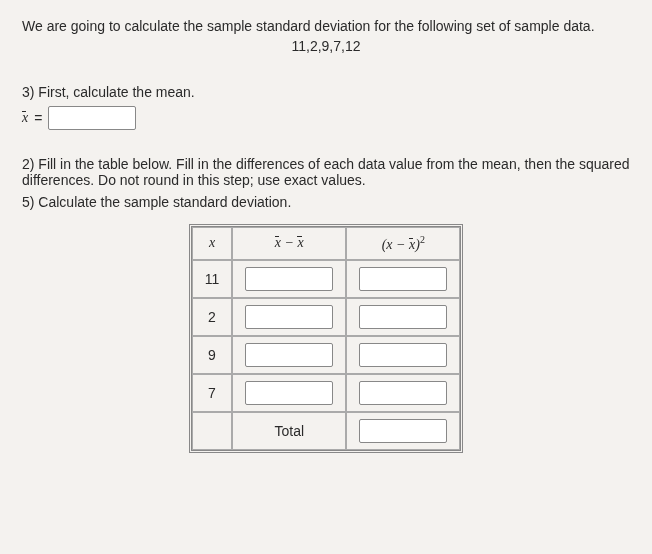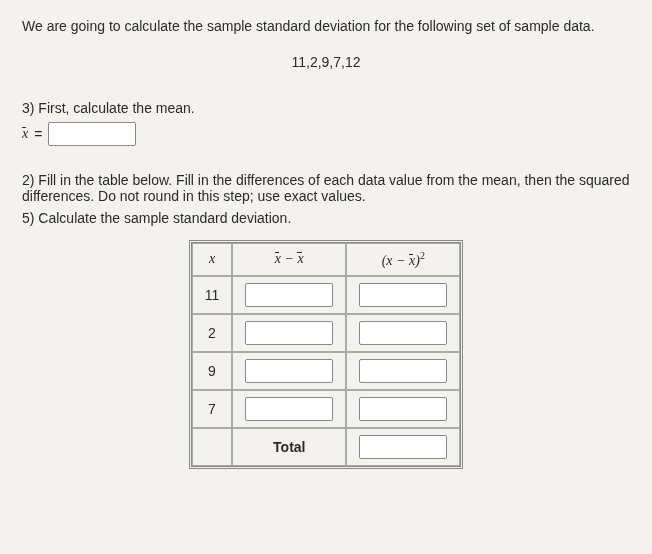--- a/index.html
+++ b/index.html
@@ -1,28 +1,28 @@
 <!DOCTYPE html>
 <html><head>
 <meta charset="utf-8">
 <style>
 body{margin:0;padding:18px 22px;font-family:Arial,Helvetica,sans-serif;font-size:14px;color:#2a2a2a;background:#f4f2ef;width:652px;box-sizing:border-box}
-.intro{margin-bottom:20px}
+.intro{margin-bottom:4px}
 .dataset{text-align:center;margin-bottom:30px}
 .q{margin-bottom:6px}
 .mean-row{display:flex;align-items:center;gap:6px;margin-bottom:26px}
 .xbar{font-family:'Times New Roman',serif;font-style:italic;position:relative;display:inline-block}
 .xbar::before{content:"";position:absolute;top:1px;left:0;right:2px;height:1px;background:#2a2a2a}
 input.blank{border:1px solid #888;background:#fff;height:22px;width:78px;font-size:13px;padding:0 4px;border-radius:2px}
 input.cell{border:1px solid #888;background:#fff;height:22px;width:78px;font-size:13px;padding:0 4px;border-radius:2px}
 .tbl-wrap{display:flex;justify-content:center;margin-top:14px}
 table{border-collapse:separate;border-spacing:0;border:3px double #888}
 th,td{border:1px solid #aaa;padding:6px 12px;text-align:center;font-weight:normal;font-size:14px}
 th{font-family:'Times New Roman',serif;font-style:italic}
-.total-label{text-align:center;font-weight:bold}
+.total-label{text-align:center;font-weight:normal}
 .sup{font-size:10px;vertical-align:super;font-style:normal}
 .em{}
 </style>
 </head>
 <body>
 
 <div class="intro">We are going to calculate the sample standard deviation for the following set of sample data.</div>
 <div class="dataset">11,2,9,7,12</div>
 
 <div class="q">3) First, calculate the mean.</div>

